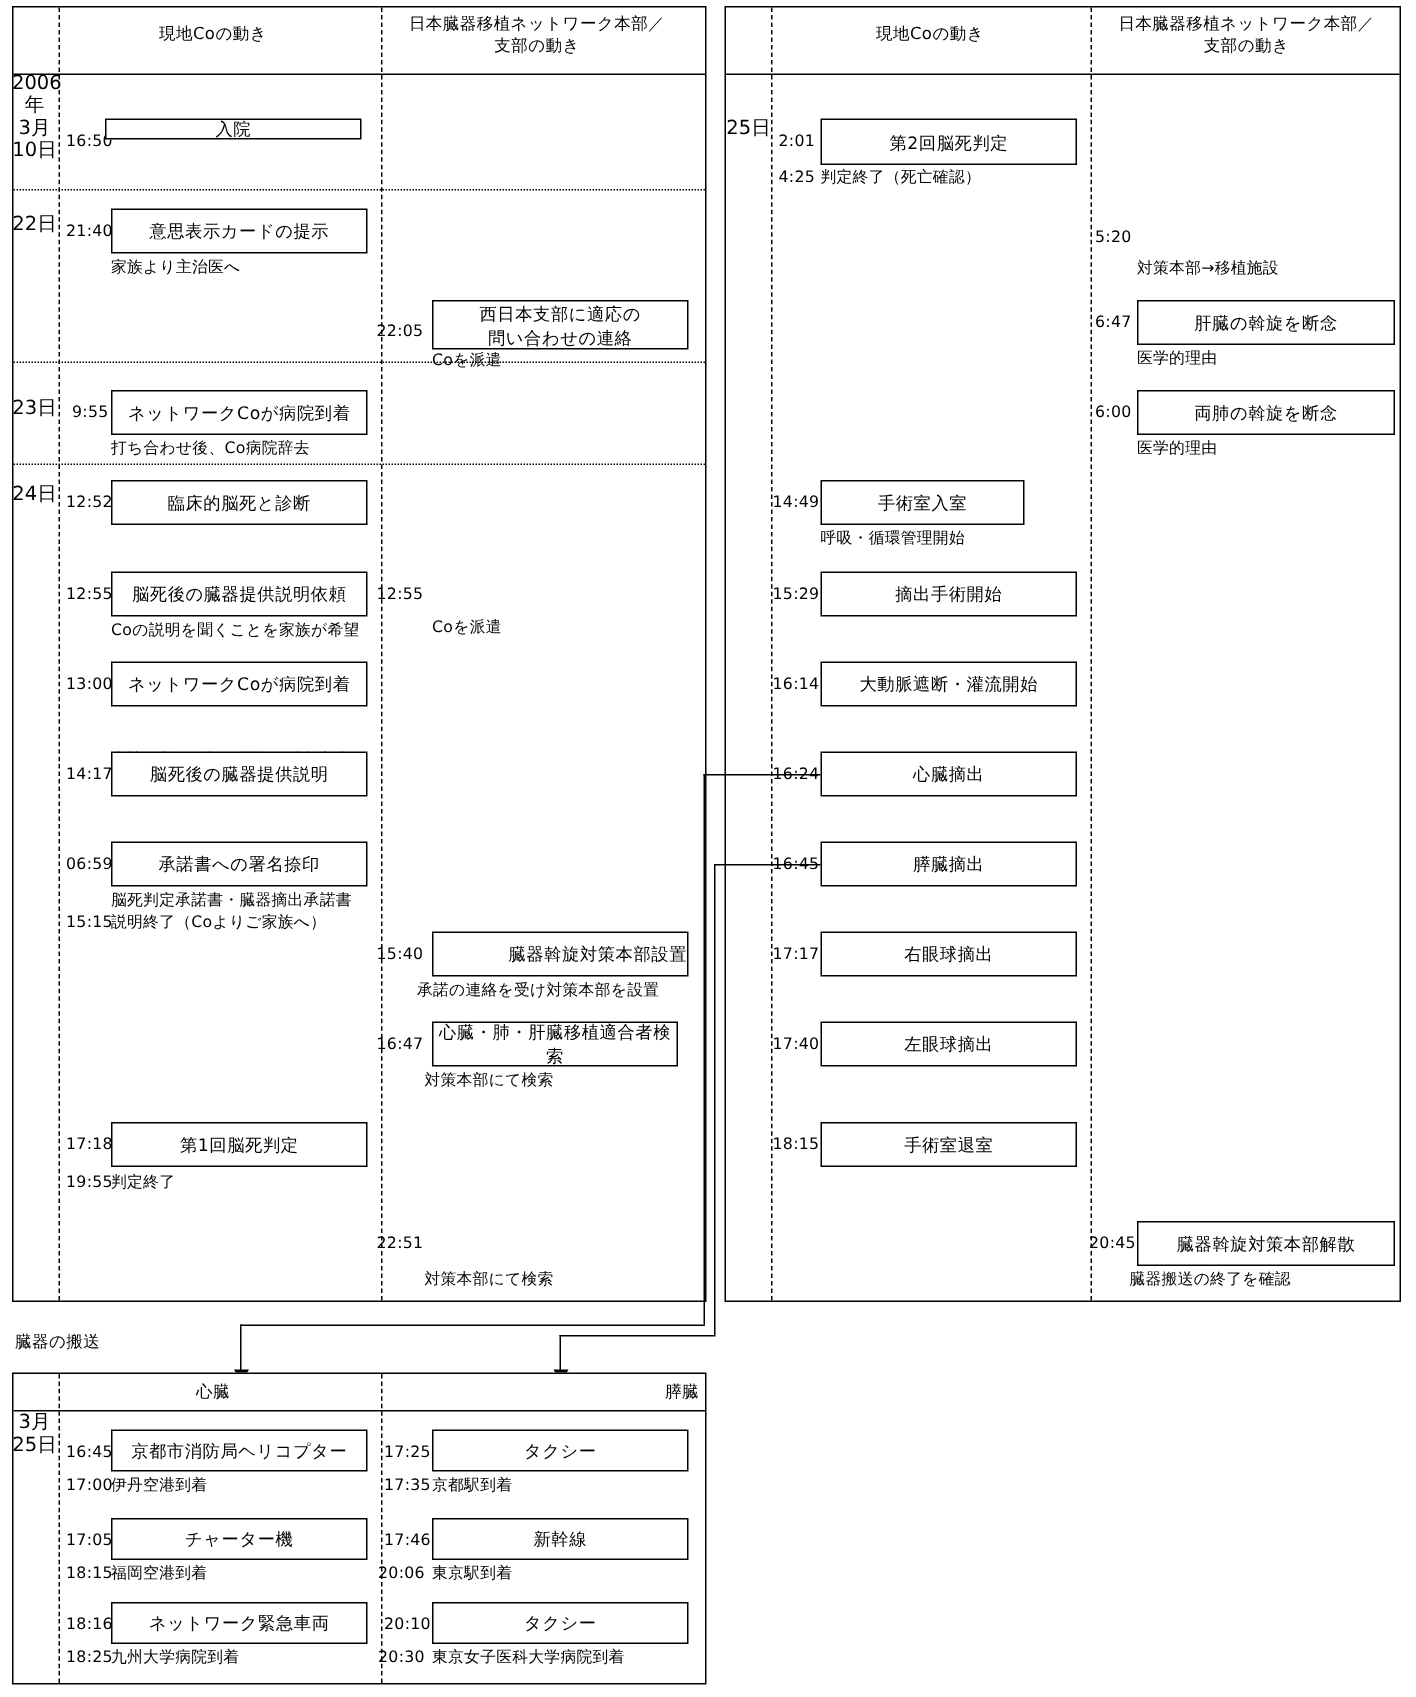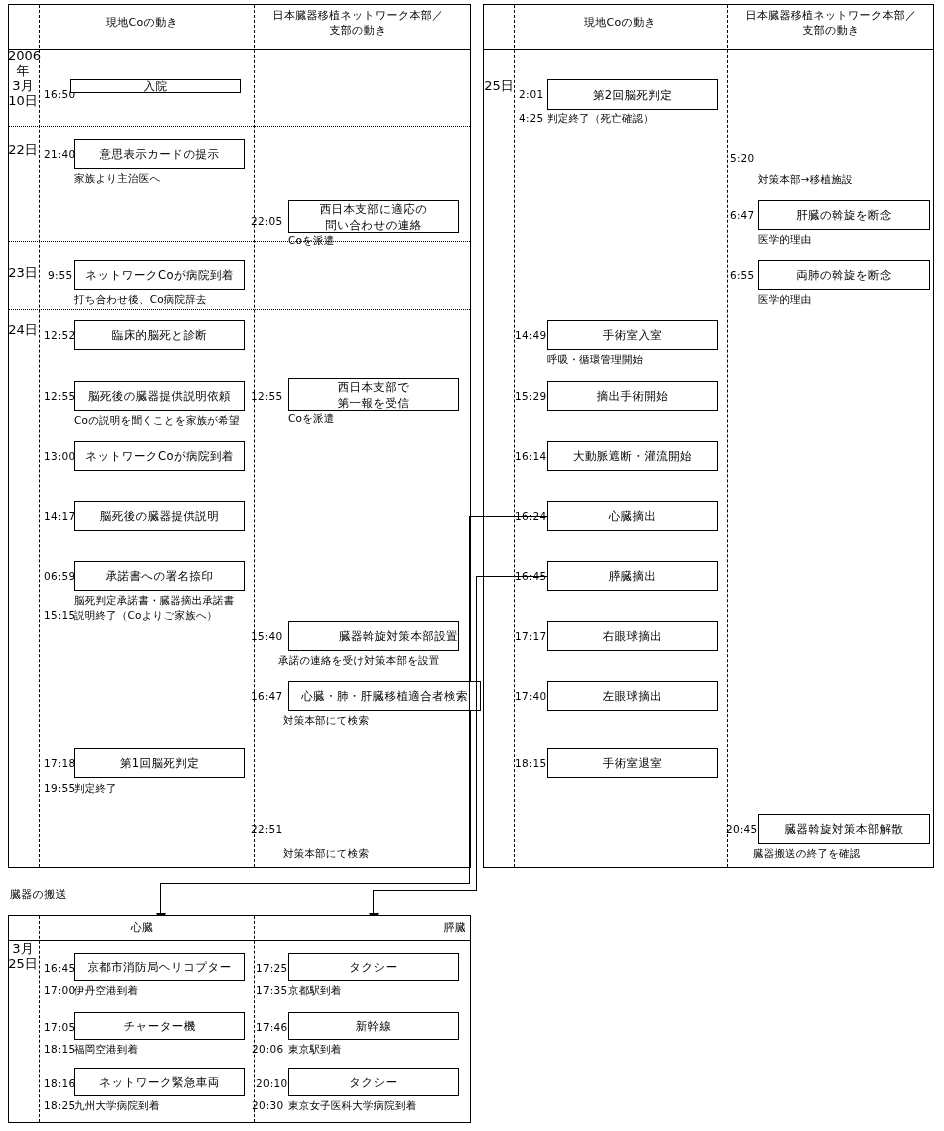--- a/index.html
+++ b/index.html
@@ -212,34 +212,30 @@
   <div class="plainrow" style="left:74px;top:782px;">判定終了</div>
 
   <div class="tm" style="left:251px;top:215px;">22:05</div>
   <div class="evbox" style="left:288px;top:200px;width:171px;height:33px;">
     <span style="white-space:pre-line;">西日本支部に適応の
 問い合わせの連絡</span>
   </div>
   <div class="note" style="left:288px;top:234px;">Coを派遣</div>
 
   <div class="tm" style="left:251px;top:390px;">12:55</div>
-  <div class="evbox" style="left:288px;top:378px;width:171px;height:33px;">
-    <span style="white-space:pre-line;">西日本支部で
-第一報を受信</span>
-  </div>
   <div class="note" style="left:288px;top:412px;">Coを派遣</div>
 
   <div class="tm" style="left:251px;top:630px;">15:40</div>
   <div class="evbox" style="left:288px;top:621px;width:171px;height:30px;justify-content:flex-end;">
     <span>臓器斡旋対策本部設置</span>
   </div>
   <div class="note" style="left:278px;top:654px;">承諾の連絡を受け対策本部を設置</div>
 
   <div class="tm" style="left:251px;top:690px;">16:47</div>
-  <div class="evbox" style="left:288px;top:681px;width:193px;height:30px;">
+  <div class="evbox" style="left:288px;top:681px;width:164px;height:30px;">
     <span>心臓・肺・肝臓移植適合者検索</span>
   </div>
   <div class="note" style="left:283px;top:714px;">対策本部にて検索</div>
 
   <div class="tm" style="left:251px;top:823px;">22:51</div>
   <div class="note" style="left:283px;top:847px;">対策本部にて検索</div>
 
   <div class="panel" style="left:483px;top:4px;width:451px;height:864px;">
     <div class="vdash" style="left:30px;"></div>
     <div class="vdash" style="left:243px;"></div>
@@ -253,21 +249,21 @@
   <div class="daylabel" style="left:484px;top:78px;width:30px;">25日</div>
 
   <div class="tm" style="left:519px;top:88px;">2:01</div>
   <div class="evbox" style="left:547px;top:79px;width:171px;height:31px;">
     <span>第2回脳死判定</span>
   </div>
   <div class="plainrow" style="left:519px;top:112px;">4:25</div>
   <div class="plainrow" style="left:547px;top:112px;">判定終了（死亡確認）</div>
 
   <div class="tm" style="left:515px;top:329px;">14:49</div>
-  <div class="evbox" style="left:547px;top:320px;width:171px;height:30px;">
+  <div class="evbox" style="left:547px;top:320px;width:136px;height:30px;">
     <span>手術室入室</span>
   </div>
   <div class="note" style="left:547px;top:353px;">呼吸・循環管理開始</div>
 
   <div class="tm" style="left:515px;top:390px;">15:29</div>
   <div class="evbox" style="left:547px;top:381px;width:171px;height:30px;">
     <span>摘出手術開始</span>
   </div>
 
   <div class="tm" style="left:515px;top:450px;">16:14</div>
@@ -302,21 +298,21 @@
 
   <div class="tm" style="left:730px;top:152px;">5:20</div>
   <div class="note" style="left:758px;top:173px;">対策本部→移植施設</div>
 
   <div class="tm" style="left:730px;top:209px;">6:47</div>
   <div class="evbox" style="left:758px;top:200px;width:172px;height:30px;">
     <span>肝臓の斡旋を断念</span>
   </div>
   <div class="note" style="left:758px;top:233px;">医学的理由</div>
 
-  <div class="tm" style="left:730px;top:269px;">6:55</div>
+  <div class="tm" style="left:730px;top:269px;">6:00</div>
   <div class="evbox" style="left:758px;top:260px;width:172px;height:30px;">
     <span>両肺の斡旋を断念</span>
   </div>
   <div class="note" style="left:758px;top:293px;">医学的理由</div>
 
   <div class="tm" style="left:726px;top:823px;">20:45</div>
   <div class="evbox" style="left:758px;top:814px;width:172px;height:30px;">
     <span>臓器斡旋対策本部解散</span>
   </div>
   <div class="note" style="left:753px;top:847px;">臓器搬送の終了を確認</div>

